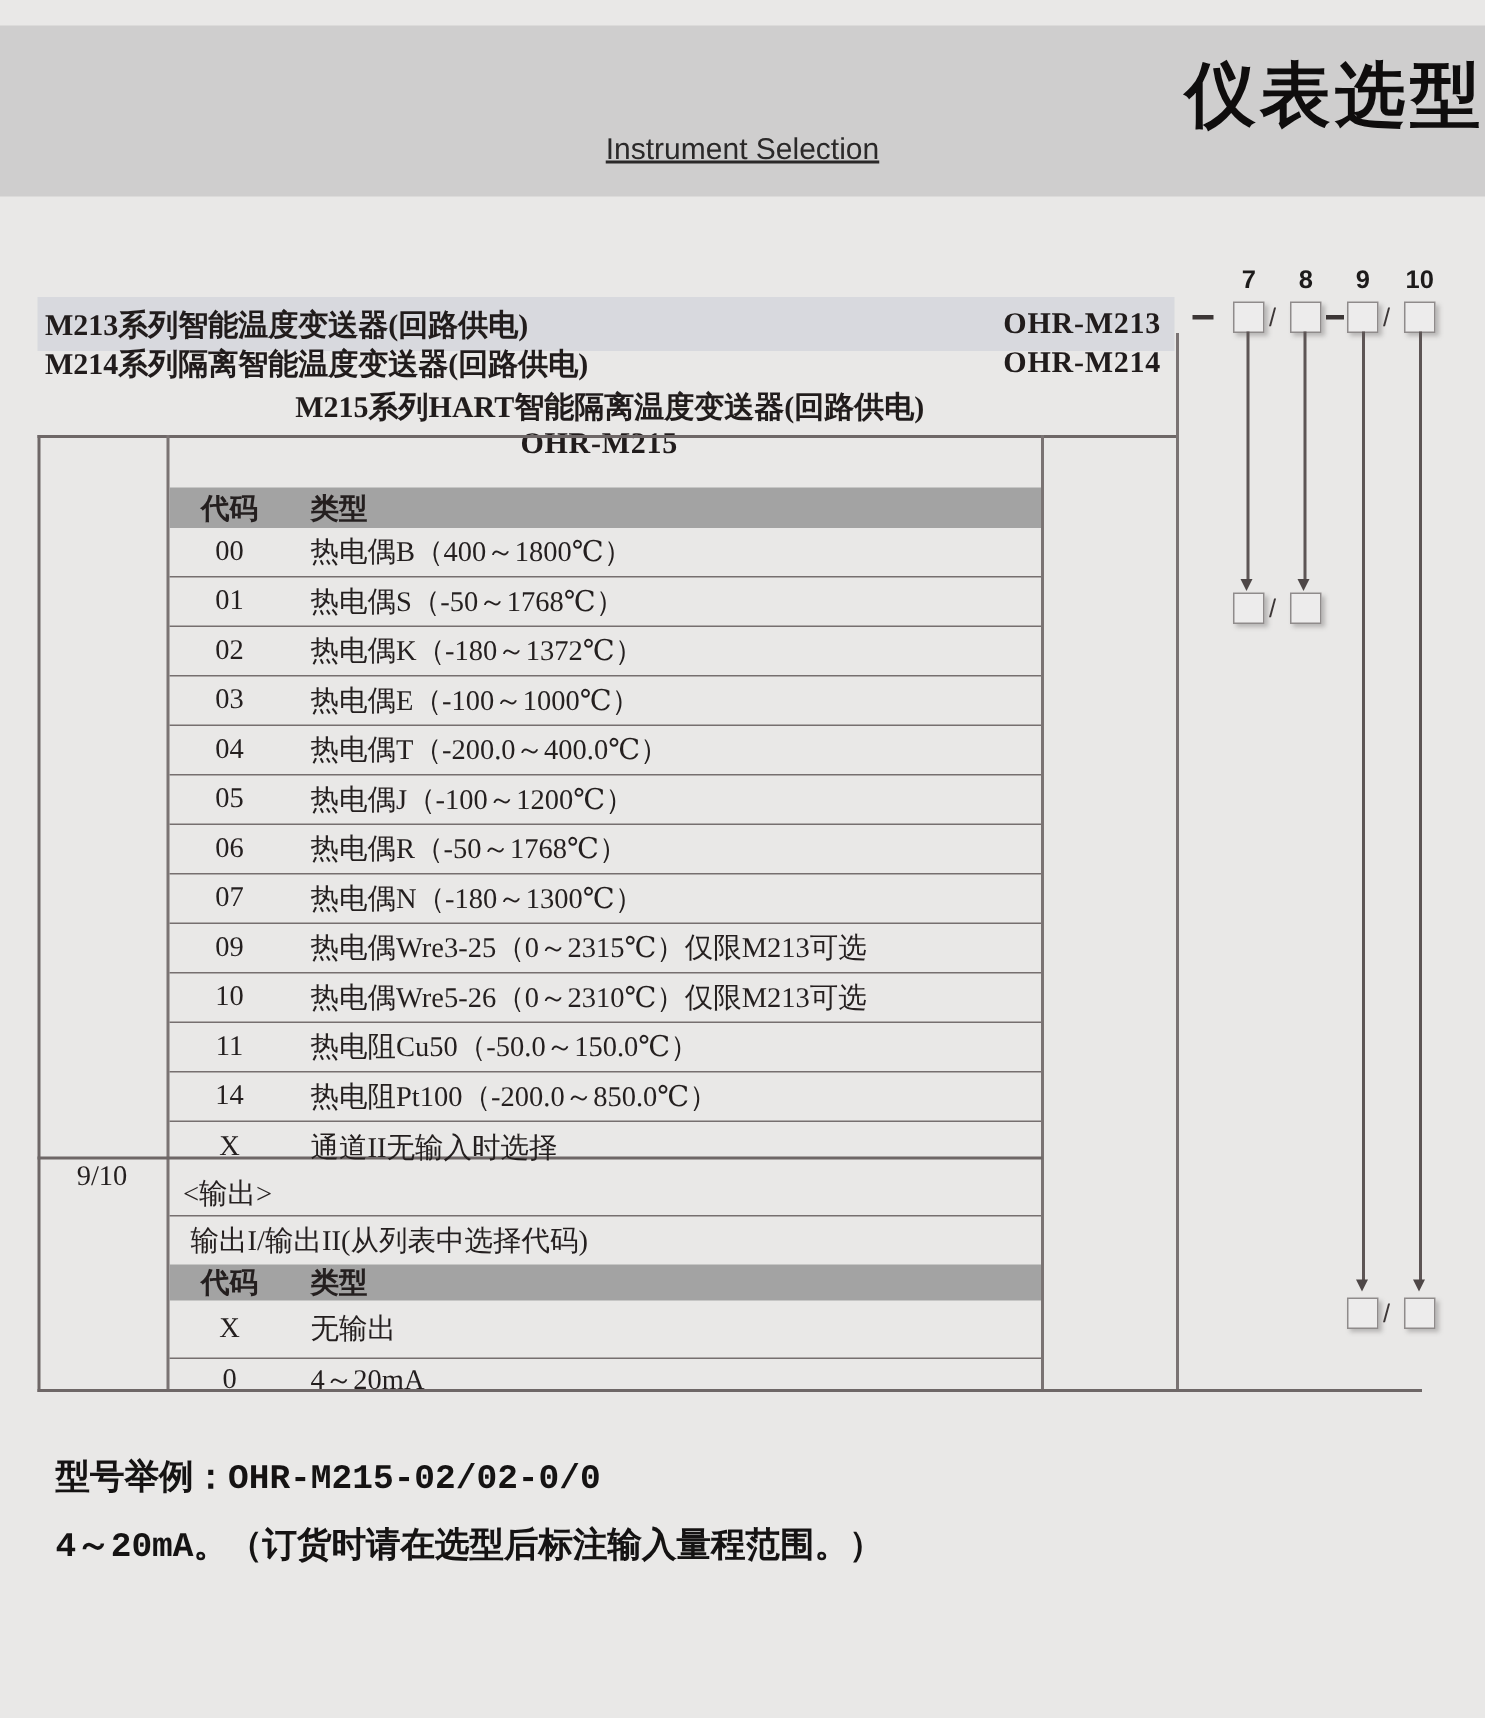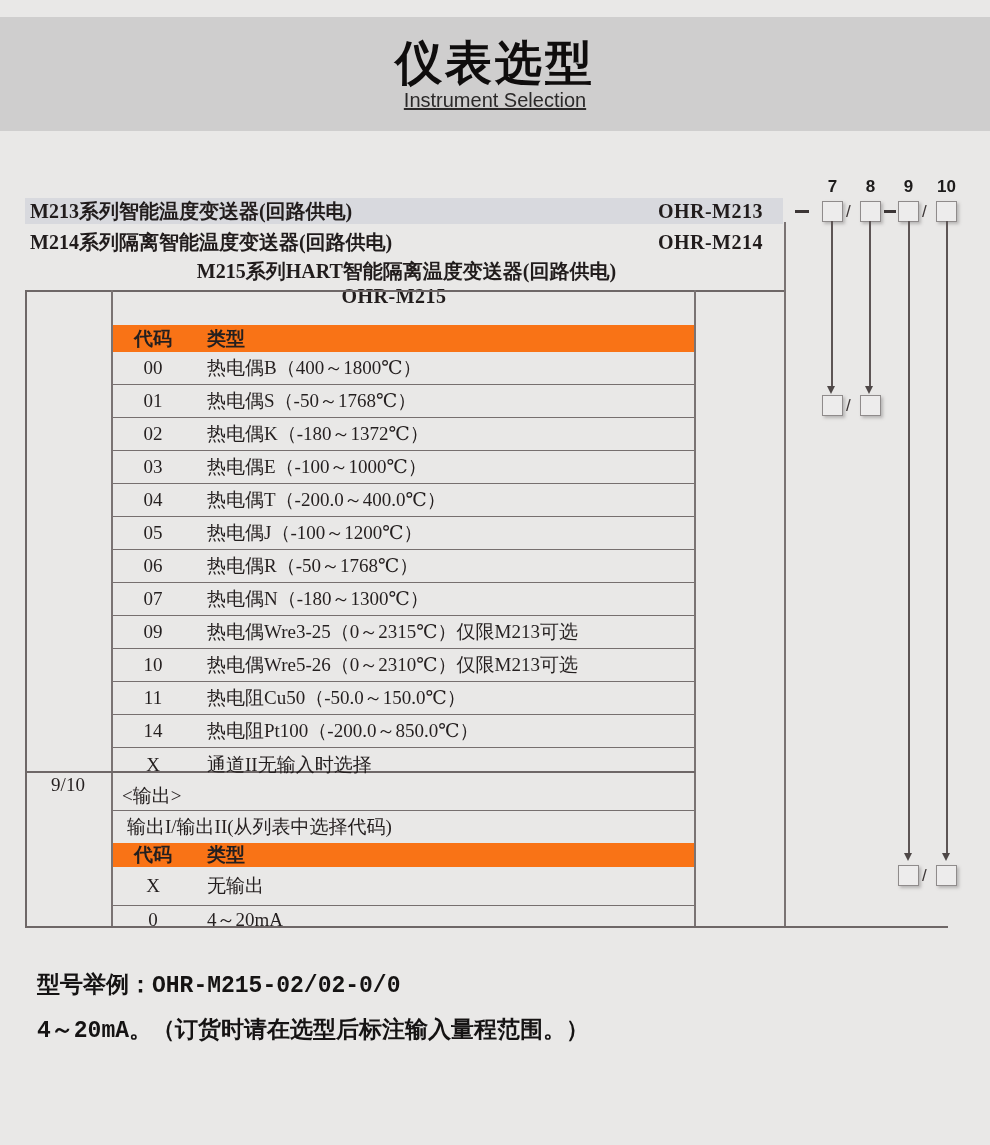--- a/index.html
+++ b/index.html
@@ -2,50 +2,50 @@
 <html><head>
 <meta charset="utf-8">
 <style>
   html,body{margin:0;padding:0;background:#e9e8e7;}
   .page{position:relative;width:990px;height:1145px;background:#e9e8e7;overflow:hidden;
         font-family:"Liberation Serif","DejaVu Serif",serif;color:#241f1f;}
 
   
   .title-band{position:absolute;left:0;top:17px;width:990px;height:114px;background:#cfcece;text-align:center;}
   .title-zh{font-family:"Liberation Sans","DejaVu Sans",sans-serif;font-weight:bold;
-            font-size:47px;letter-spacing:3px;color:#0f0d0d;margin:20px 0 0 0;line-height:52px;}
+            font-size:47px;letter-spacing:3px;color:#0f0d0d;margin:20px 0 0 0;line-height:52px;text-align:right;}
   .title-en{font-family:"Liberation Sans","DejaVu Sans",sans-serif;font-size:20px;color:#2b2929;margin:0;line-height:22px;text-decoration:underline;}
 
   
   .series-row{position:absolute;left:25px;width:758px;display:flex;justify-content:space-between;
               align-items:center;font-size:20px;font-weight:bold;color:#211c1c;white-space:nowrap;}
-  #s-m213{top:198px;height:26px;background:#d8d9de;}
+  #s-m213{top:198px;height:36px;background:#d8d9de;}
   #s-m214{top:227px;height:31px;}
   #s-m215{top:258px;height:32px;flex-direction:column;}
   .series-name{padding-left:5px;}
-  .series-code{padding-right:20px;letter-spacing:.5px;}
+  .series-code{padding-right:9px;letter-spacing:.5px;}
 
   
   .posnum{position:absolute;width:21px;text-align:center;top:177px;
           font-family:"Liberation Sans","DejaVu Sans",sans-serif;font-size:17px;font-weight:bold;color:#1d1b1b;}
   .cbox{position:absolute;width:19px;height:19px;border:1px solid #8f8b8b;background:#edecec;
         box-shadow:2px 2px 3px rgba(90,85,85,.35);}
   .sym{position:absolute;font-family:"Liberation Sans","DejaVu Sans",sans-serif;font-size:17px;color:#3c3636;}
   .dashbar{position:absolute;height:3px;background:#3c3636;}
   .aline{position:absolute;width:1.5px;background:#5d5555;}
   .ahead{position:absolute;width:0;height:0;border-left:4.5px solid transparent;
          border-right:4.5px solid transparent;border-top:8px solid #4e4747;}
 
   
   .vline,.hline{position:absolute;background:#6e6767;}
 
   
   .tcontent{position:absolute;left:113px;top:292px;width:581px;}
   .blank-row{height:33px;}
-  .thead{display:flex;align-items:center;background:#f97316;font-weight:bold;font-size:19px;}
+  .thead{display:flex;align-items:center;background:#a3a3a3;font-weight:bold;font-size:19px;}
   .thead.h1{height:27px;}
   .thead.h2{height:24.5px;}
   .trow{display:flex;align-items:center;font-size:19px;box-sizing:border-box;}
   .trow.s1{height:33px;}
   .bb{border-bottom:1px solid #766f6f;}
   .code-cell{width:80px;text-align:center;flex:none;}
   .type-cell{padding-left:14px;white-space:nowrap;}
   .out-subtitle{height:30px;display:flex;align-items:center;padding-left:9px;font-size:19px;box-sizing:border-box;
                 border-bottom:1px solid #766f6f;}
   .out-desc{height:31.5px;display:flex;align-items:center;padding-left:14px;font-size:19px;}

